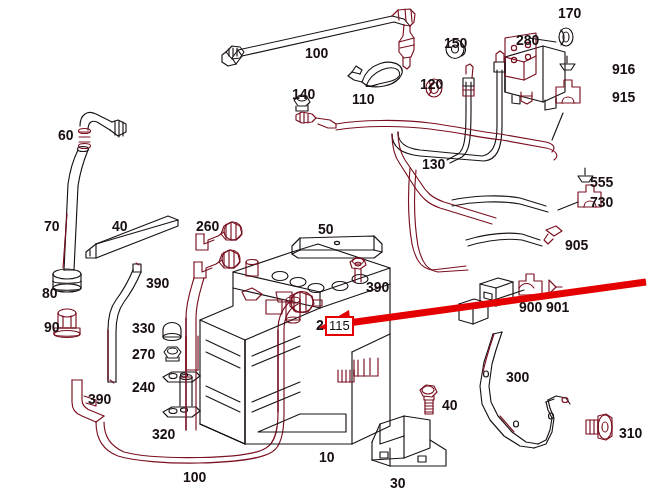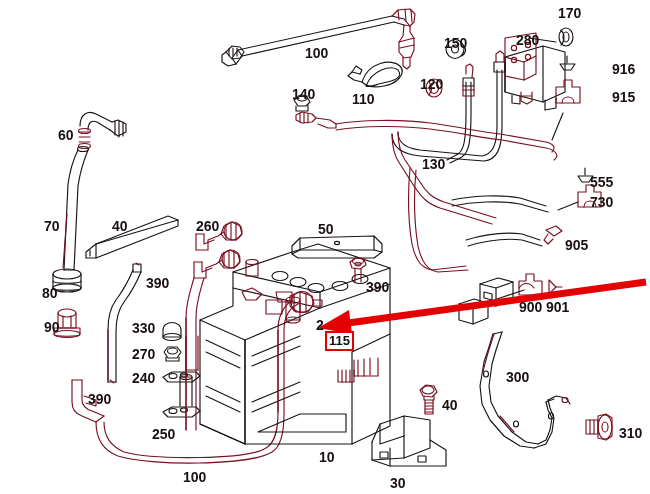--- a/index.html
+++ b/index.html
@@ -4,23 +4,23 @@
 <style>
   html,body{margin:0;padding:0;background:#ffffff;}
   body{width:650px;height:494px;overflow:hidden;
        font-family:"Liberation Sans","DejaVu Sans",sans-serif;}
   #diagram{position:relative;width:650px;height:494px;background:#fff;}
   svg.art{position:absolute;left:0;top:0;width:650px;height:494px;}
   .lbl{position:absolute;font-family:"Liberation Sans","DejaVu Sans",sans-serif;
        font-size:14px;font-weight:600;color:#1a1012;white-space:nowrap;
        letter-spacing:0px;line-height:1;}
   .hl{position:absolute;border:2px solid #e40000;background:#ffffff;
-      color:#111;font-size:13px;font-weight:700;line-height:1;
+      color:#111;font-size:13px;font-weight:400;line-height:1;
       padding:1px 2px 2px 2px;box-sizing:border-box;z-index:7;
-      font-family:"Liberation Sans","DejaVu Sans",sans-serif;margin-top:15px;}
+      font-family:"Liberation Sans","DejaVu Sans",sans-serif;}
   .ink-d{stroke:#7a1020;}
   .ink-k{stroke:#1b1417;}
 </style>
 </head>
 <body>
 
 <div id="diagram">
 
   <svg class="art" viewBox="0 0 650 494">
     <defs>
@@ -459,22 +459,22 @@
   <span class="lbl" style="left:58px;top:128px">60</span>
   <span class="lbl" style="left:44px;top:219px">70</span>
   <span class="lbl" style="left:112px;top:219px">40</span>
   <span class="lbl" style="left:196px;top:219px">260</span>
   <span class="lbl" style="left:318px;top:222px">50</span>
   <span class="lbl" style="left:42px;top:286px">80</span>
   <span class="lbl" style="left:44px;top:320px">90</span>
   <span class="lbl" style="left:146px;top:276px">390</span>
   <span class="lbl" style="left:132px;top:321px">330</span>
   <span class="lbl" style="left:132px;top:347px">270</span>
-  <span class="lbl" style="left:132px;top:371px">240</span>
-  <span class="lbl" style="left:152px;top:427px">250</span>
+  <span class="lbl" style="left:132px;top:380px">240</span>
+  <span class="lbl" style="left:152px;top:427px">320</span>
   <span class="lbl" style="left:88px;top:392px">390</span>
   <span class="lbl" style="left:183px;top:470px">100</span>
   <span class="lbl" style="left:366px;top:280px">390</span>
   <span class="lbl" style="left:319px;top:450px">10</span>
   <span class="lbl" style="left:442px;top:398px">40</span>
   <span class="lbl" style="left:390px;top:476px">30</span>
   <span class="lbl" style="left:506px;top:370px">300</span>
   <span class="lbl" style="left:619px;top:426px">310</span>
 
   <span class="lbl" style="left:316px;top:318px;z-index:5">2</span>

